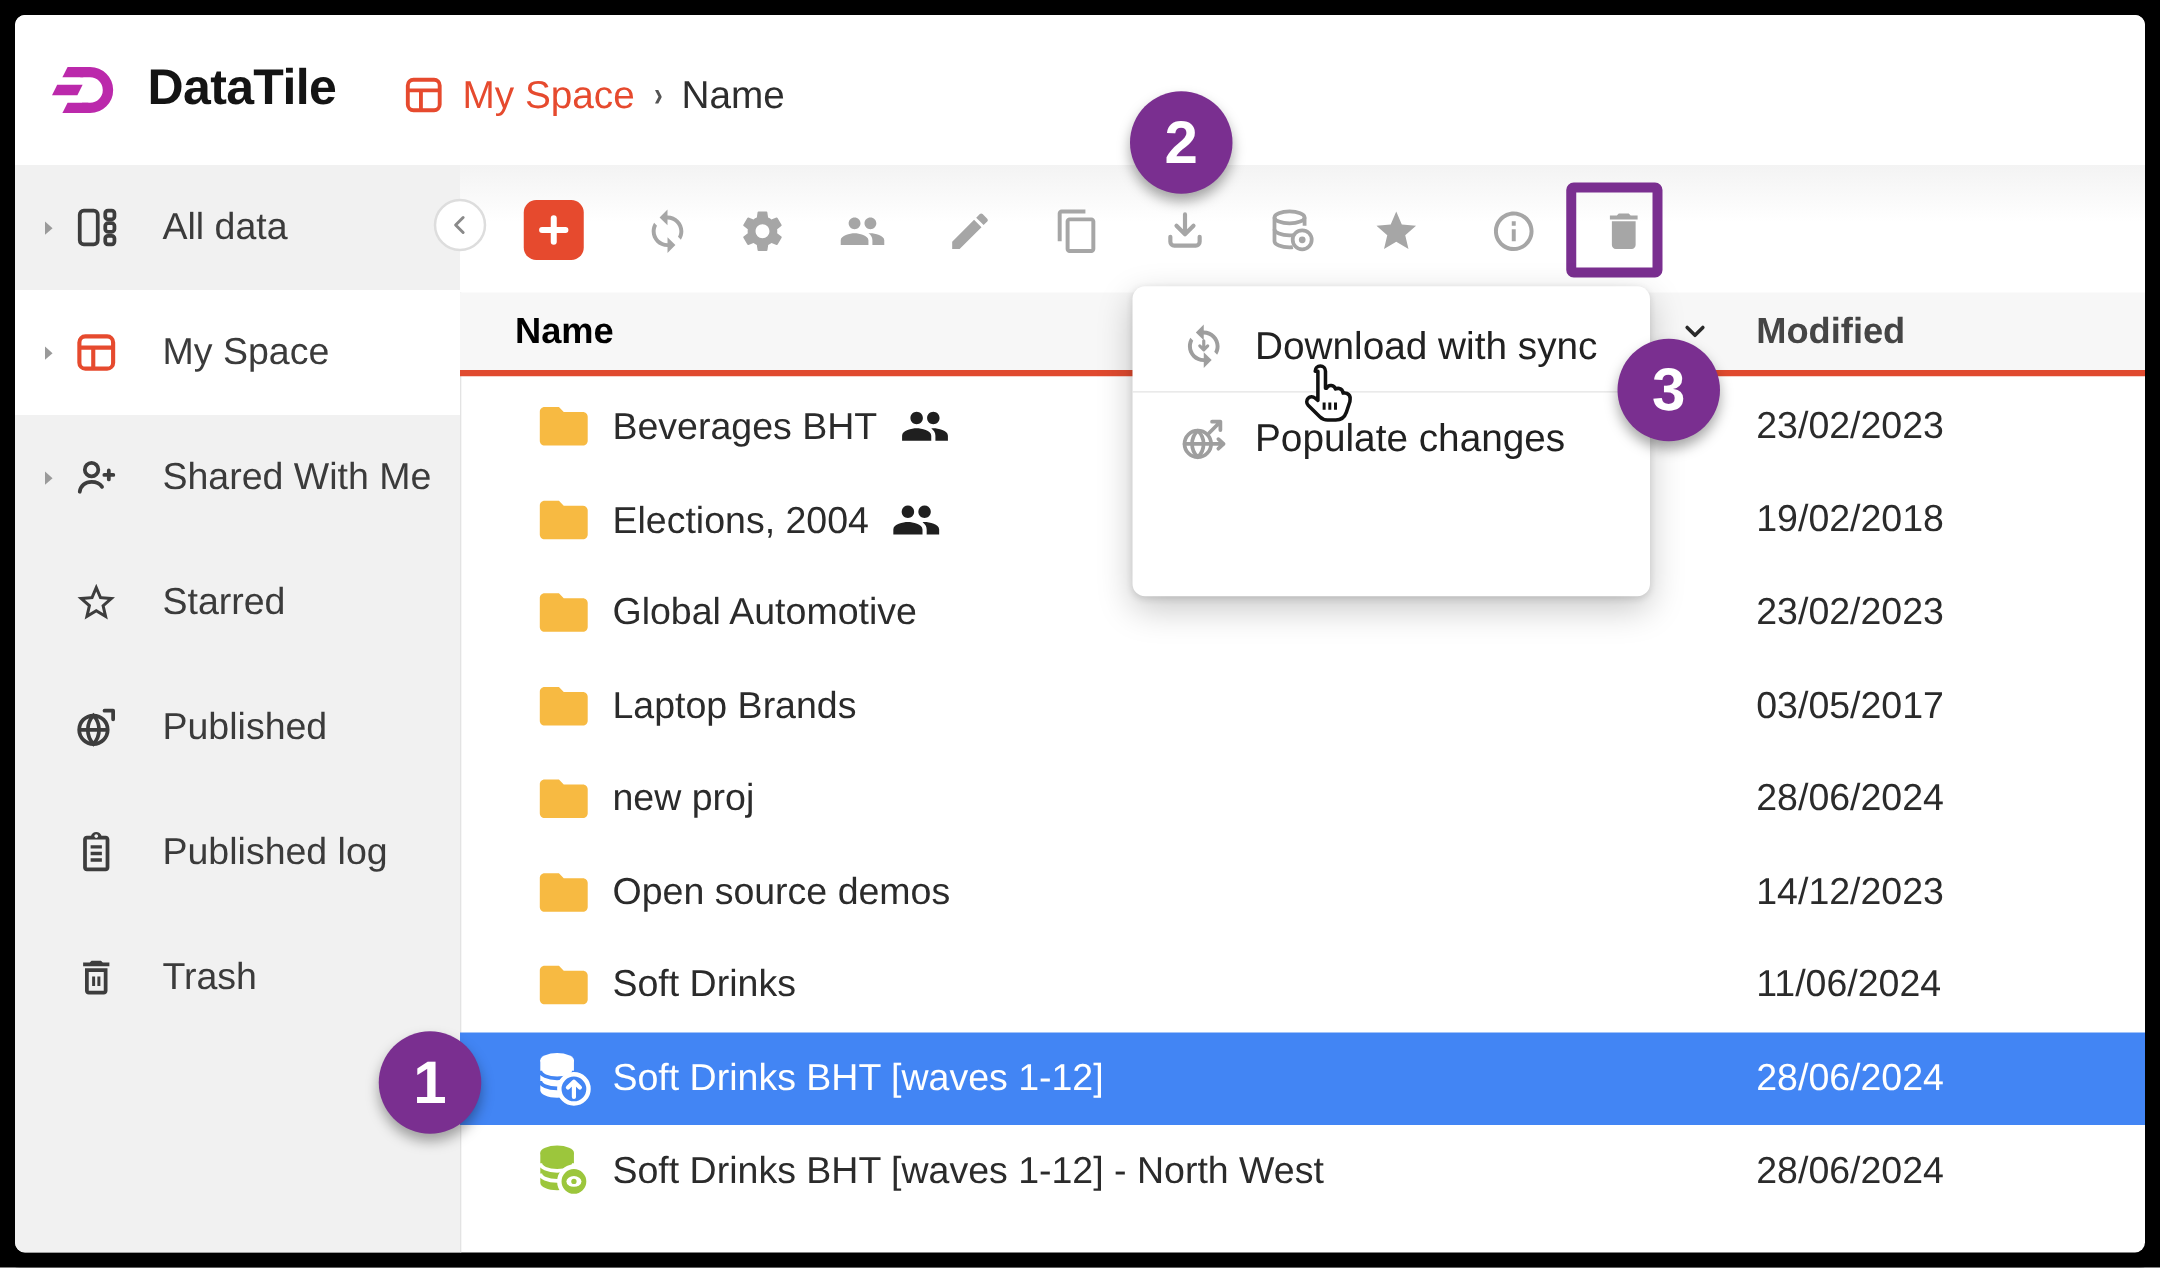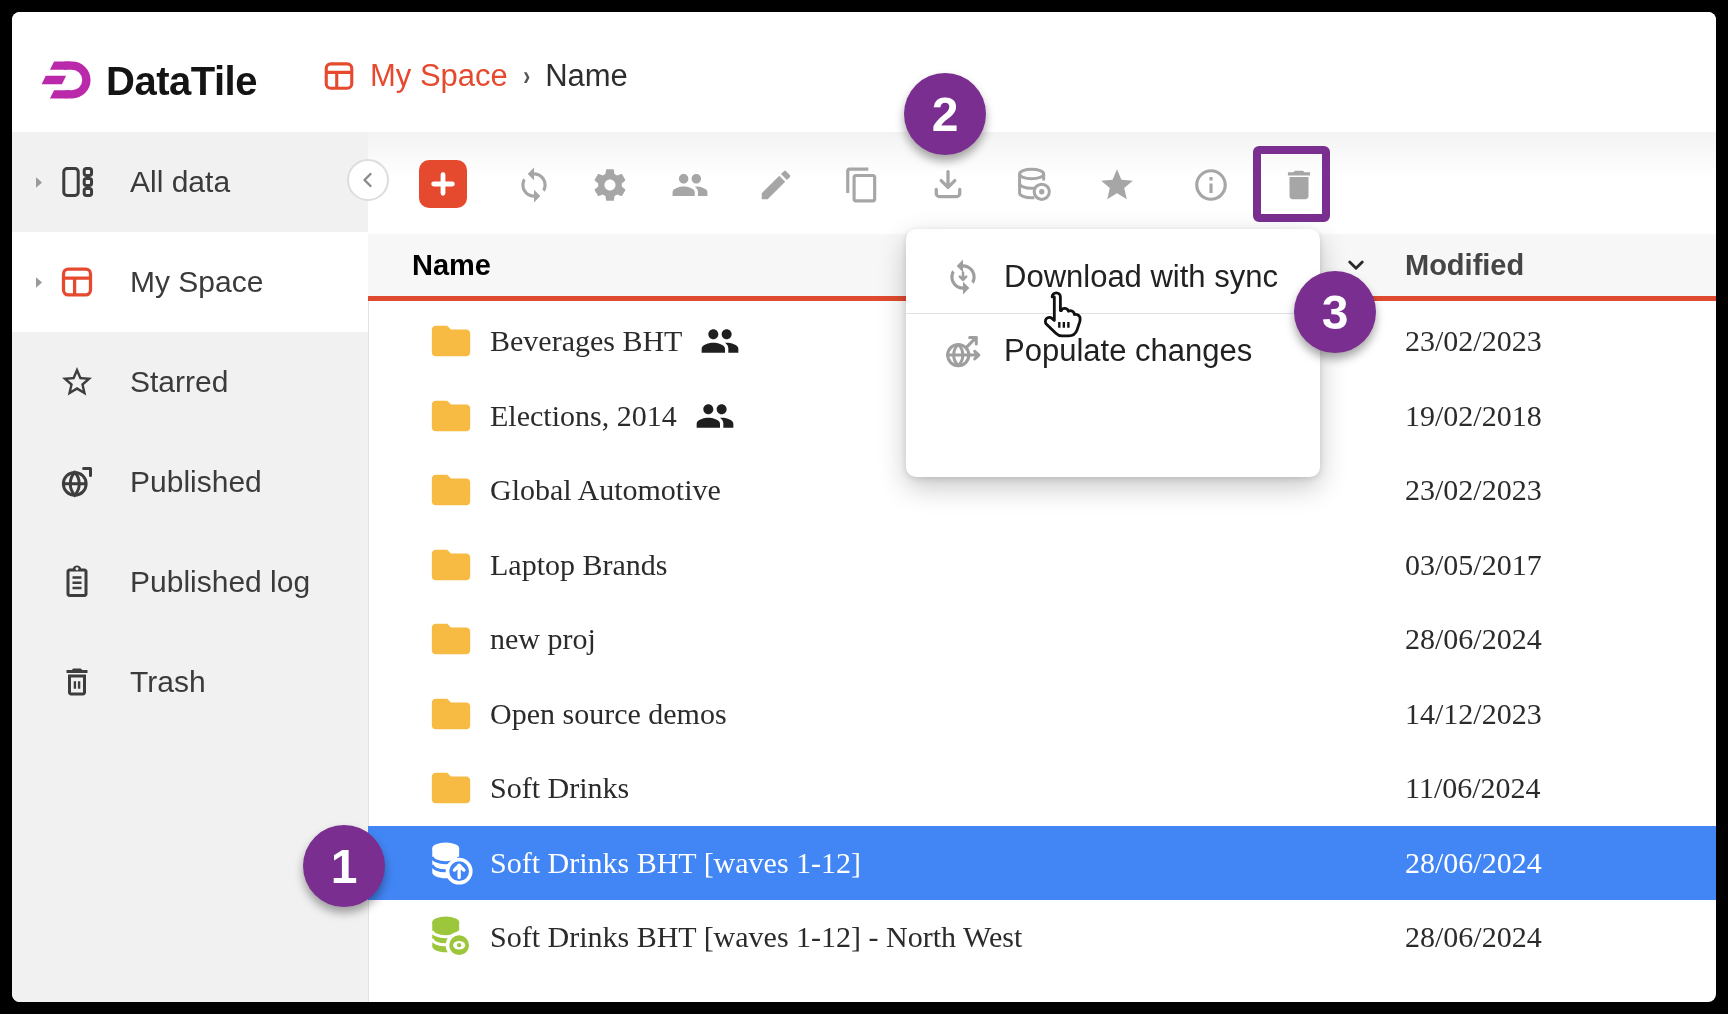--- a/index.html
+++ b/index.html
@@ -9,21 +9,21 @@
     font-family:"Liberation Sans","DejaVu Sans",sans-serif;
     position:relative;overflow:hidden;
   }
   .frame{position:absolute;inset:0;background:#000;border-radius:16px;}
   .screen{position:absolute;left:12px;top:12px;width:1704px;height:990px;
     background:#fff;border-radius:8px;overflow:hidden;}
 
   
   .header{position:absolute;left:0;top:0;width:100%;height:120px;background:#fff;
     border-bottom:1px solid #ececec;}
-  .logo{position:absolute;left:28px;top:36px;height:56px;display:flex;align-items:flex-end;gap:12px;}
+  .logo{position:absolute;left:28px;top:36px;height:56px;display:flex;align-items:flex-start;gap:24px;}
   .logo-d{width:54px;height:48px;}
   .logo-text{font-size:40px;font-weight:700;color:#141414;letter-spacing:-0.5px;}
   .breadcrumb{position:absolute;left:310px;top:36px;height:56px;display:flex;align-items:center;gap:14px;}
   .bc-icon{width:34px;height:34px;color:#E64A2E;}
   .bc-root{font-size:31px;color:#E64A2E;}
   .bc-sep{font-size:28px;color:#555;font-weight:700;transform:scaleX(.75);}
   .bc-current{font-size:31px;color:#2e2e2e;}
 
   
   .sidebar{position:absolute;left:0;top:120px;width:356px;height:870px;
@@ -59,21 +59,21 @@
   .thead{position:absolute;left:356px;top:222px;width:1348px;height:62px;background:#f7f7f7;}
   .th-name{position:absolute;left:44px;top:0;height:62px;display:flex;align-items:center;
     font-size:29px;font-weight:700;color:#000000;}
   .th-sort{position:absolute;left:975px;top:18px;width:26px;height:26px;color:#2a2a2a;}
   .th-modified{position:absolute;left:1037px;top:0;height:62px;display:flex;align-items:center;
     font-size:29px;font-weight:700;color:#454545;}
   .red-line{position:absolute;left:356px;top:284px;width:1348px;height:5px;background:#E04A2F;}
 
   
   .rows{position:absolute;left:356px;top:292px;width:1348px;}
-  .trow{position:relative;height:74.5px;display:flex;align-items:center;cursor:pointer;font-family:Liberation Serif, serif;}
+  .trow{position:relative;height:74.5px;display:flex;align-items:center;cursor:pointer;}
   .row-icon{position:absolute;left:60px;width:46px;height:46px;color:#F7BA42;}
   .row-name{position:absolute;left:122px;font-size:30px;color:#2b2b2b;white-space:nowrap;}
   .row-people{width:40px;height:40px;color:#1f1f1f;margin-left:18px;vertical-align:-10px;display:inline-block;}
   .row-date{position:absolute;left:1037px;font-size:30px;color:#2b2b2b;}
   .trow.selected{background:#4285F4;}
   .trow.selected .row-name,.trow.selected .row-date{color:#fff;}
 
   
   .menu{position:absolute;left:894px;top:217px;width:414px;height:248px;background:#fff;
     border-radius:10px;box-shadow:0 10px 28px rgba(0,0,0,.22), 0 2px 6px rgba(0,0,0,.12);
@@ -240,20 +240,29 @@
     <div class="side-item active">
       <svg class="side-caret" viewBox="0 0 24 24">
             <use href="#i-caret"></use>
           </svg>
       <svg class="side-icon" viewBox="0 0 24 24">
             <use href="#i-myspace"></use>
           </svg>
       <span class="side-label">My Space</span>
     </div>
     <div class="side-item">
+      <svg class="side-caret" viewBox="0 0 24 24">
+            <use href="#i-caret"></use>
+          </svg>
+      <svg class="side-icon" viewBox="0 0 24 24">
+            <use href="#i-personadd"></use>
+          </svg>
+      <span class="side-label">Shared With Me</span>
+    </div>
+    <div class="side-item">
       <svg class="side-icon" viewBox="0 0 24 24">
             <use href="#i-staro"></use>
           </svg>
       <span class="side-label">Starred</span>
     </div>
     <div class="side-item">
       <svg class="side-icon" viewBox="0 0 24 24">
             <use href="#i-globepub"></use>
           </svg>
       <span class="side-label">Published</span>
@@ -352,21 +361,21 @@
           </svg>
       <span class="row-name"><span>Beverages BHT</span><svg class="row-people" viewBox="0 0 24 24">
               <use href="#i-peoplef"></use>
             </svg></span>
       <span class="row-date">23/02/2023</span>
     </div>
     <div class="trow">
       <svg class="row-icon" viewBox="0 0 24 24">
             <use href="#i-folder"></use>
           </svg>
-      <span class="row-name"><span>Elections, 2014</span><svg class="row-people" viewBox="0 0 24 24">
+      <span class="row-name"><span>Elections, 2004</span><svg class="row-people" viewBox="0 0 24 24">
               <use href="#i-peoplef"></use>
             </svg></span>
       <span class="row-date">19/02/2018</span>
     </div>
     <div class="trow">
       <svg class="row-icon" viewBox="0 0 24 24">
             <use href="#i-folder"></use>
           </svg>
       <span class="row-name">Global Automotive</span>
       <span class="row-date">23/02/2023</span>

